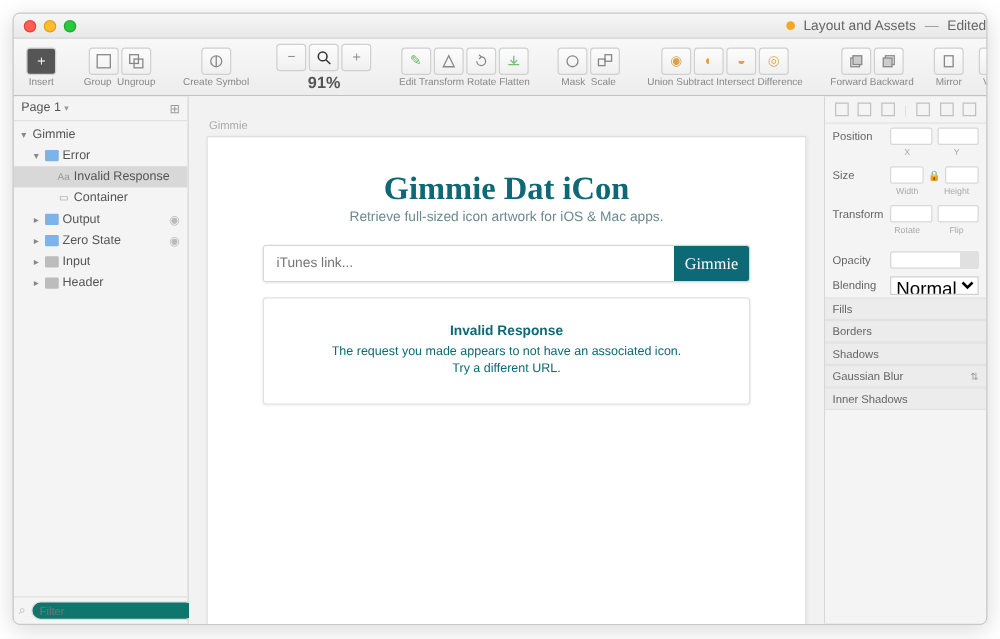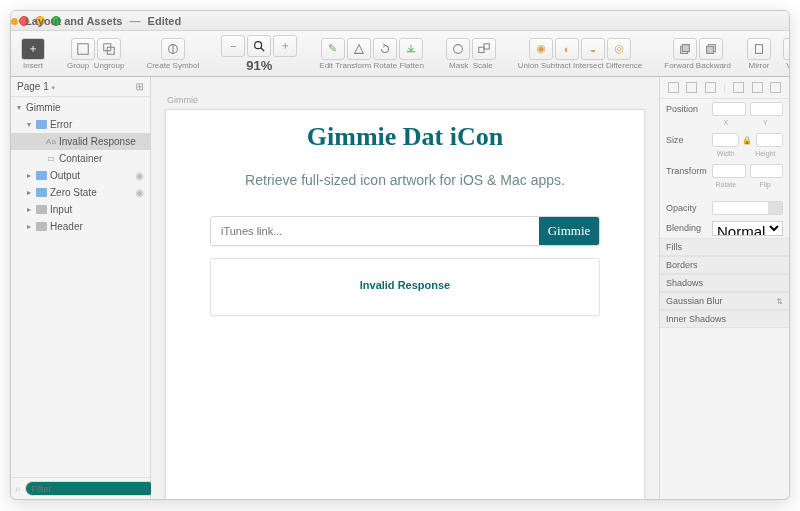--- a/index.html
+++ b/index.html
@@ -7,21 +7,21 @@
 
 .window { width: 780px; height: 490px; margin: 10px auto; border: 1px solid #c8c8c8; border-radius: 6px; overflow: hidden; display: flex; flex-direction: column; box-shadow: 0 4px 18px rgba(0,0,0,0.15); background: #ececec; }
 
 
 .titlebar { height: 20px; background: linear-gradient(#f6f6f6,#e8e8e8); display:flex; align-items:center; padding:0 8px; border-bottom:1px solid #d6d6d6; position: relative; }
 .traffic { display:flex; gap:6px; }
 .dot { width:10px; height:10px; border-radius:50%; }
 .dot.r{background:#ff5f57;border:0.5px solid #e24238}
 .dot.y{background:#ffbd2e;border:0.5px solid #e1a116}
 .dot.g{background:#28c840;border:0.5px solid #1dad2b}
-.title-wrap { position:absolute; left:0; right:0; text-align:left; font-size:11px; color:#666; pointer-events:none;font-weight:bold;}
+.title-wrap { position:absolute; left:0; right:0; text-align:right; font-size:11px; color:#666; pointer-events:none;}
 .title-wrap .dirty{color:#999;margin:0 4px}
 .title-wrap .orange-dot{display:inline-block;width:7px;height:7px;background:#f5a623;border-radius:50%;vertical-align:middle;margin-right:4px}
 
 
 .toolbar { height:46px; background:linear-gradient(#f8f8f8,#ededed); border-bottom:1px solid #c2c2c2; display:flex; align-items:center; padding:0 6px; gap:4px; }
 .tb-group { display:flex; flex-direction:column; align-items:center; gap:1px; padding:0 4px;}
 .tb-btn-row{display:flex;gap:2px;}
 .tb-btn { width:24px;height:22px;border:1px solid #d0d0d0;border-radius:3px;background:linear-gradient(#fcfcfc,#f0f0f0);display:flex;align-items:center;justify-content:center;color:#888;}
 .tb-btn.dark{background:#555;color:#fff;}
 .tb-label{font-size:8px;color:#888;white-space:nowrap}
@@ -47,24 +47,24 @@
 .txt-ic{width:10px;font-size:8px;color:#999;text-align:center}
 .eye{position:absolute;right:6px;color:#bbb;font-size:10px}
 .indent-1{padding-left:14px}.indent-2{padding-left:24px}
 .filter-bar{height:22px;border-top:1px solid #e0e0e0;display:flex;align-items:center;padding:0 4px;gap:4px}
 .filter-bar input{flex:1;height:15px;border:1px solid #ddd;border-radius:8px;font-size:9px;padding:0 6px;background:#0f766e}
 .filter-icons{color:#87b4e4;font-size:10px;display:flex;gap:2px;align-items:center}
 
 
 .canvas-wrap{flex:1;background:#f2f2f2;padding:18px 14px;overflow:auto;position:relative}
 .artboard-label{font-size:9px;color:#aaa;margin-bottom:4px;margin-left:2px}
-.artboard{background:#fff;border:1px solid #ddd;width:480px;height:400px;box-shadow:0 1px 3px rgba(0,0,0,0.08);padding-top:12px;display:flex;flex-direction:column;align-items:center}
+.artboard{background:#fff;border:1px solid #ddd;width:480px;height:400px;box-shadow:0 1px 3px rgba(0,0,0,0.08);padding-top:26px;display:flex;flex-direction:column;align-items:center}
 .app-title{font-family:"Brush Script MT","Segoe Script",cursive;color:#0d6975;font-size:26px;font-weight:600}
-.app-sub{font-size:14px;color:#6b8a8f;margin-top:20px}
-.search-row{margin-top:28px;width:390px;height:30px;display:flex;border:1px solid #d7d7d7;border-radius:3px;overflow:hidden;box-shadow:0 1px 2px rgba(0,0,0,0.06)}
+.app-sub{font-size:11px;color:#6b8a8f;margin-top:2px}
+.search-row{margin-top:16px;width:390px;height:30px;display:flex;border:1px solid #d7d7d7;border-radius:3px;overflow:hidden;box-shadow:0 1px 2px rgba(0,0,0,0.06)}
 .search-row input{flex:1;border:none;padding:0 10px;font-size:11px;color:#999;outline:none}
 .search-btn{width:60px;background:#0d6975;color:#fff;font-family:"Brush Script MT",cursive;font-size:13px;display:flex;align-items:center;justify-content:center}
 .msg-box{margin-top:12px;width:390px;border:1px solid #e2e2e2;border-radius:3px;padding:20px 10px;text-align:center;background:#fff;box-shadow:0 1px 2px rgba(0,0,0,0.05)}
 .msg-title{color:#0d6975;font-size:11px;font-weight:600;margin-bottom:4px}
 .msg-body{color:#0d6975;font-size:10px;line-height:1.4}
 
 
 .right{width:130px;background:#f4f4f4;border-left:1px solid #d6d6d6;font-size:9px;color:#666}
 .align-row{height:22px;border-bottom:1px solid #e2e2e2;display:flex;align-items:center;justify-content:space-around;padding:0 4px;color:#aaa}
 .align-ic{width:11px;height:11px;border:1px solid #c0c0c0}
@@ -303,20 +303,24 @@
       <div class="artboard-label">Gimmie</div>
       <div class="artboard">
         <div class="app-title">Gimmie Dat iCon</div>
         <div class="app-sub">Retrieve full-sized icon artwork for iOS &amp; Mac apps.</div>
         <div class="search-row">
           <input placeholder="iTunes link..." style="">
           <div class="search-btn">Gimmie</div>
         </div>
         <div class="msg-box">
           <div class="msg-title">Invalid Response</div>
+          <div class="msg-body">
+            <span>The request you made appears to not have an associated icon.</span><br>
+            <span>Try a different URL.</span>
+          </div>
         </div>
       </div>
     </div>
 
     <div class="right">
       <div class="align-row">
         <span class="align-ic"></span>
         <span class="align-ic"></span>
         <span class="align-ic"></span>
         <span style="color:#ddd">|</span>

